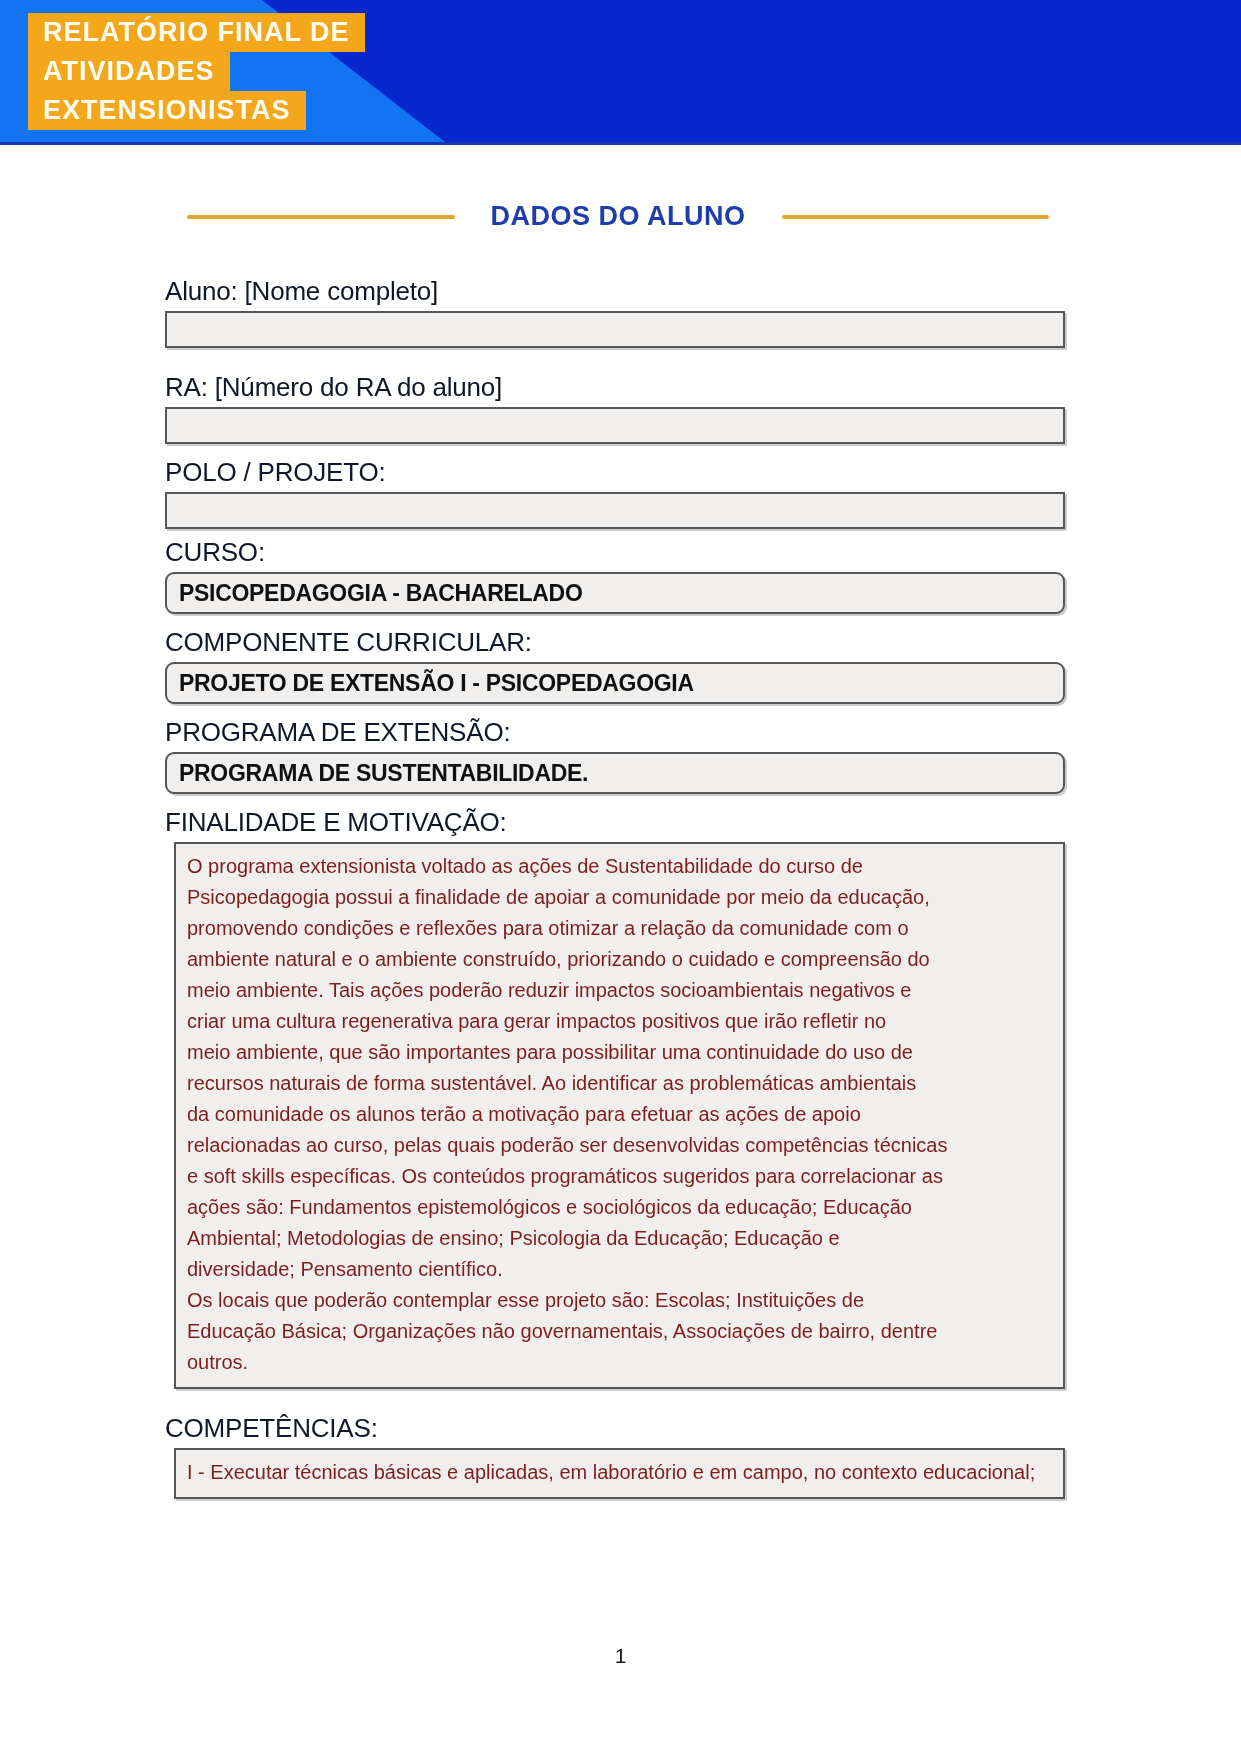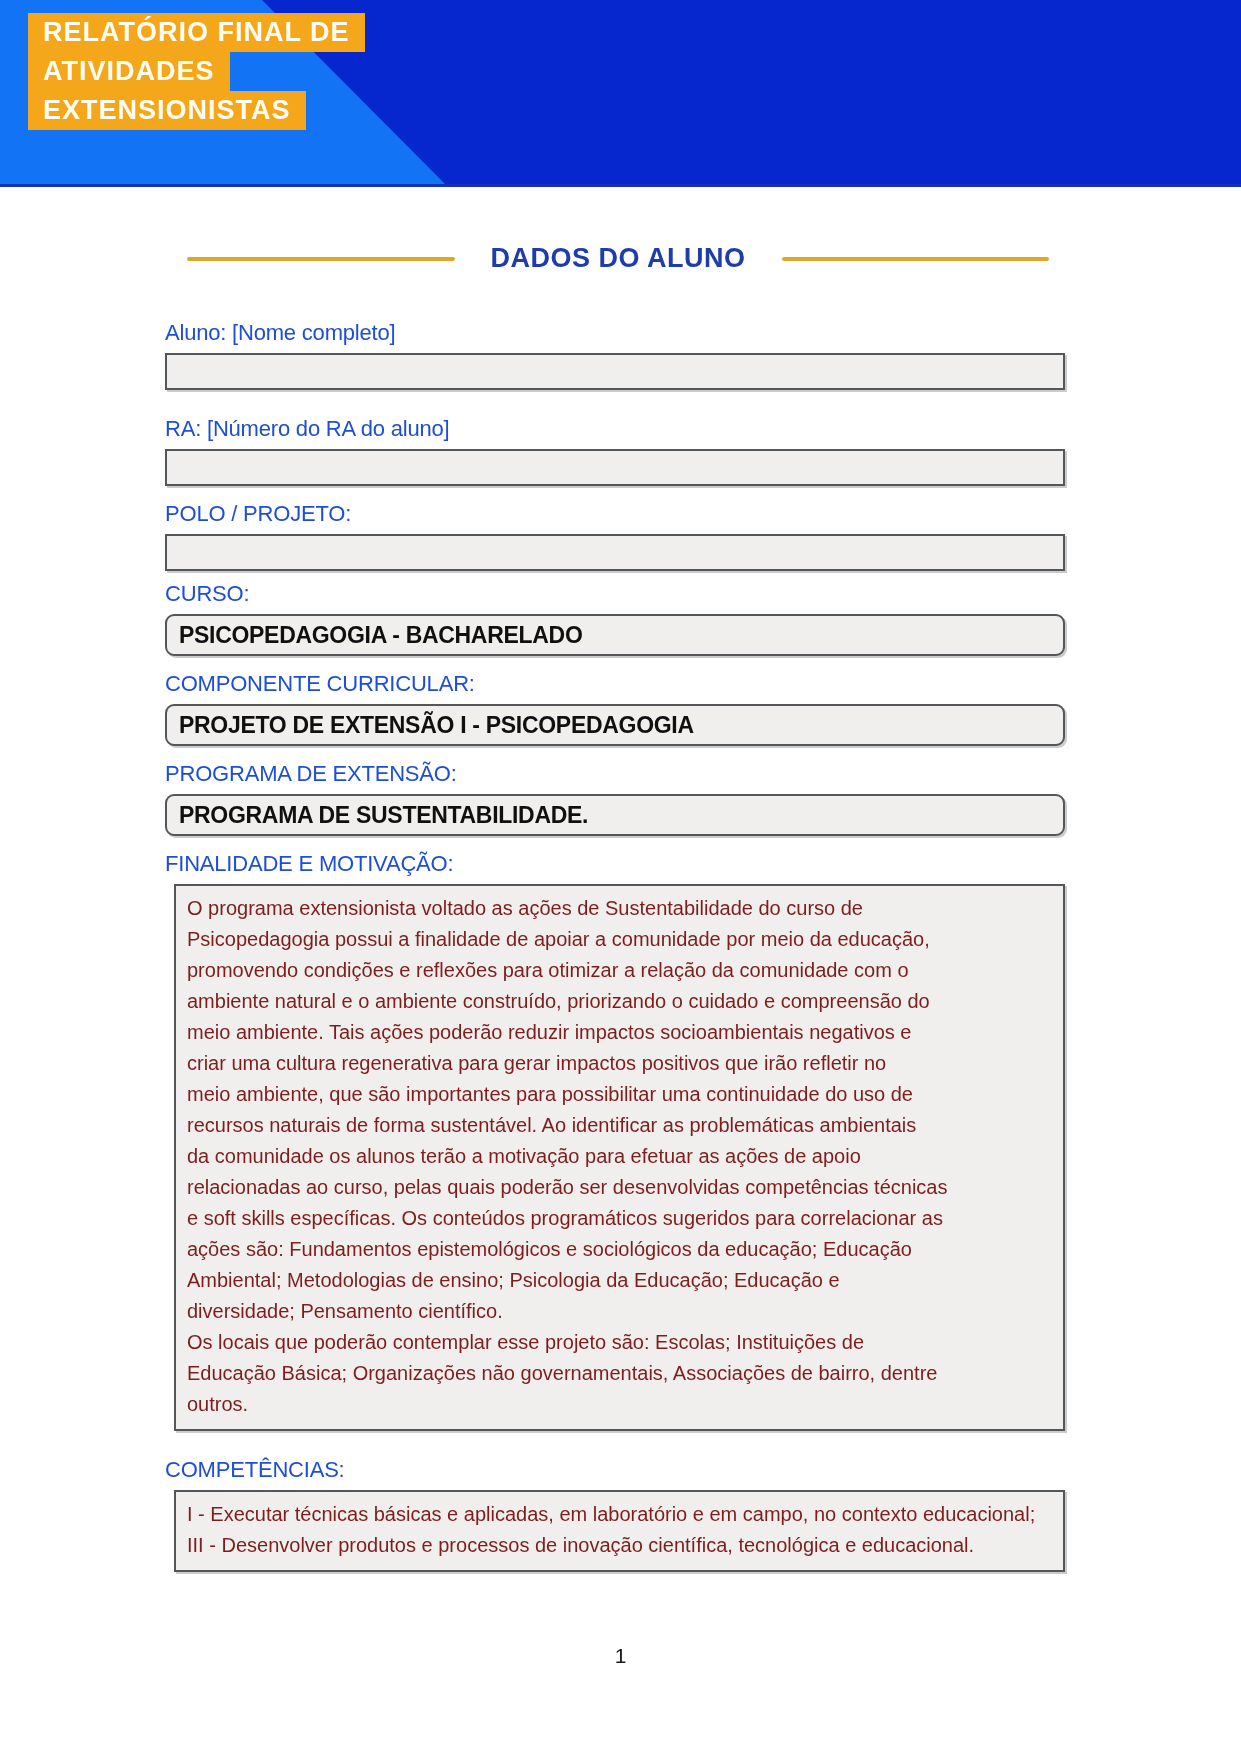--- a/index.html
+++ b/index.html
@@ -8,21 +8,21 @@
     width:1241px; height:1755px;
     font-family:"Liberation Sans", sans-serif;
     color:#161616;
     position:relative;
     overflow:hidden;
   }
 
   
   .banner {
     position:relative;
-    height:187px;
+    height:145px;
     background:#0627ce;
     border-bottom:3px solid #1534ad;
     overflow:hidden;
     text-decoration:underline;
   }
   .banner-light {
     position:absolute; inset:0;
     background:#1273f5;
     clip-path:polygon(0 0, 262px 0, 445px 100%, 0 100%);
   }
@@ -56,22 +56,22 @@
     margin:0 36px;
     white-space:nowrap;
   }
 
   .group { margin-top:26px; }
   .group.first { margin-top:46px; }
   .group.tight { margin-top:15px; }
   .group.tighter { margin-top:10px; }
 
   .field-label {
-    color:#1d4ed8;
-    font-size:22px;
+    color:#0f172a;
+    font-size:26px;
     line-height:26px;
     margin-bottom:7px;
     letter-spacing:-0.2px;
   }
 
   .box {
     background:#f0efed;
     border:2px solid #54565a;
     box-shadow:2px 2px 0 rgba(110,110,110,0.35);
   }
@@ -172,19 +172,18 @@
 diversidade; Pensamento científico.
 Os locais que poderão contemplar esse projeto são: Escolas; Instituições de
 Educação Básica; Organizações não governamentais, Associações de bairro, dentre
 outros.</div>
   </div>
 
   <div class="group">
     <div class="field-label">COMPETÊNCIAS:</div>
     <div class="box big">
       <p>I - Executar técnicas básicas e aplicadas, em laboratório e em campo, no contexto educacional;</p>
-      <p>III - Desenvolver produtos e processos de inovação científica, tecnológica e educacional.</p>
     </div>
   </div>
 
 </main>
 
 <div class="page-number">1</div>
 
 </body></html>

